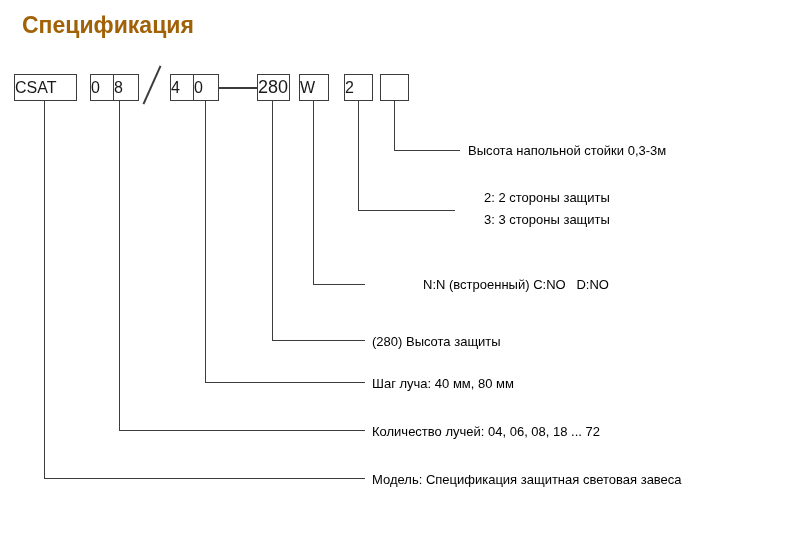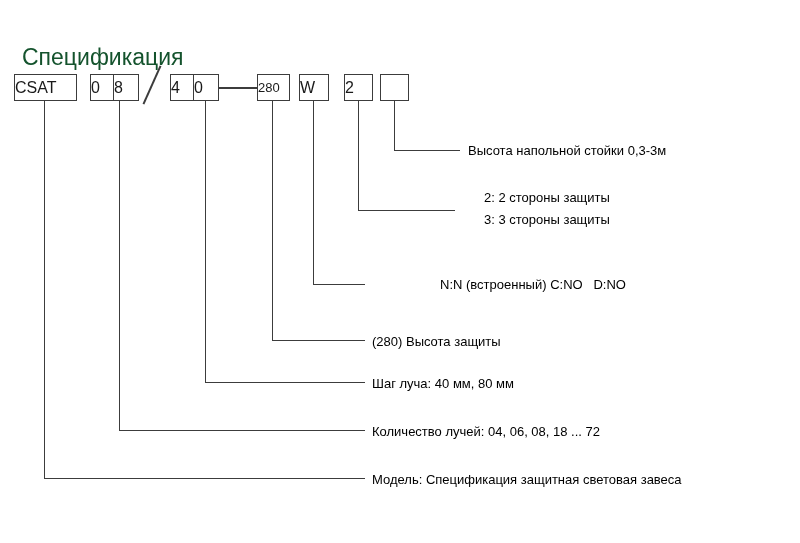--- a/index.html
+++ b/index.html
@@ -1,37 +1,37 @@
 <!DOCTYPE html>
 <html><head>
 <meta charset="utf-8">
 <style>
   html,body { margin:0; padding:0; background:#ffffff; }
   .canvas {
     position:relative; width:800px; height:543px; background:#ffffff;
     font-family:"Liberation Sans", sans-serif; color:#111; overflow:hidden;
   }
   .title {
-    position:absolute; left:22px; top:12px; font-size:23px; font-weight:400; color:#14532d;margin-top:32px;
+    position:absolute; left:22px; top:12px; font-size:23px; font-weight:700; color:#a16207;
   }
   .box {
     position:absolute; top:74px; height:25px; box-sizing:content-box;
     border:1px solid #3c3c3c; text-align:left; line-height:25px;
     font-size:16px; color:#1a1a1a; background:#fff;
   }
-  .box.small { font-size:13px; }
+  .box.small { font-size:18px; }
   .vline { position:absolute; width:1px; background:#3c3c3c; }
   .hline { position:absolute; height:1px; background:#3c3c3c; }
   .slash { position:absolute; width:2px; background:#3c3c3c; transform:rotate(24deg); }
   .dash  { position:absolute; height:2px; background:#3c3c3c; }
   .ann { position:absolute; font-size:13px; color:#000; }
   .ann .ann-line { display:block; white-space:pre; line-height:21px; }
   .ann.gap22 .ann-line { line-height:22px; }
   .ann.gap23 .ann-line { line-height:23px; }
-  .ann .indent { margin-left:68px; }
+  .ann .indent { margin-left:51px; }
 </style>
 </head>
 <body>
 
 <div class="canvas">
 
   <div class="title">Спецификация</div>
 
   <div class="box" style="left:14px;  width:61px;">CSAT</div>
   <div class="box" style="left:90px;  width:24px;">0</div>

